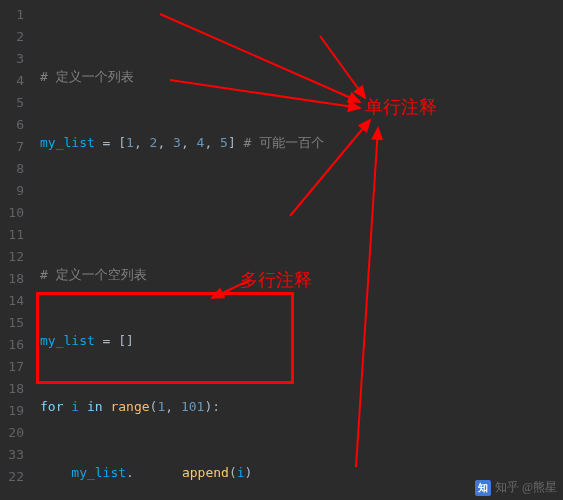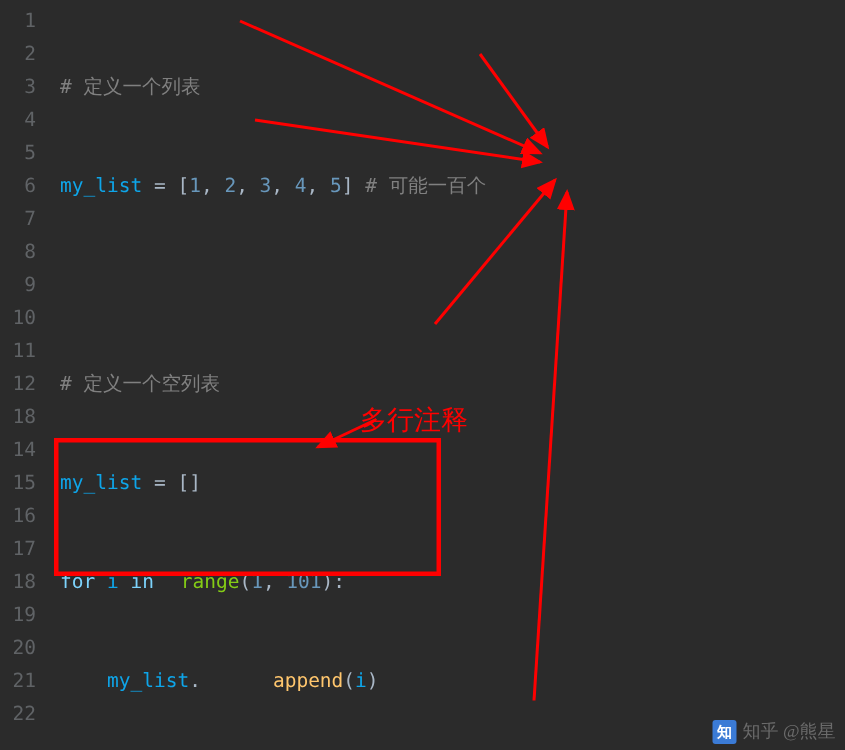--- a/index.html
+++ b/index.html
@@ -23,29 +23,29 @@
   text-align: right;
   color: #606366;
   background: #2b2b2b;
   line-height: 22px;
   padding-top: 4px;
   user-select: none;
 }
 .code {
   flex: 1;
   line-height: 22px;
-  padding-top: 4px;
+  padding-top: 22px;
   padding-left: 8px;
   white-space: pre;
   position: relative;
 }
 .line { height: 22px; }
 .c-comment { color: #808080; }
 .c-keyword { color: #7dd3fc; }
-.c-func { color: #84cc16; margin-left: 10px; }
+.c-func { color: #fdba74; }
 .c-name { color: #0ea5e9; }
 .c-num { color: #6897bb; }
 .c-paren { color: #a9b7c6; }
 .c-op { color: #a9b7c6; }
 .c-builtin { color: #ffc66d; margin-left: 48px; }
 .annotations {
   position: absolute;
   inset: 0;
   pointer-events: none;
 }
@@ -108,21 +108,21 @@
       <div class="line">11</div>
       <div class="line">12</div>
       <div class="line">18</div>
       <div class="line">14</div>
       <div class="line">15</div>
       <div class="line">16</div>
       <div class="line">17</div>
       <div class="line">18</div>
       <div class="line">19</div>
       <div class="line">20</div>
-      <div class="line">21</div>
+      <div class="line">33</div>
       <div class="line">22</div>
     </div>
   <div class="code">
     <div class="line"><span class="c-comment"># 定义一个列表</span></div>
     <div class="line"><span class="c-name">my_list</span><span class="c-op"> = </span><span class="c-paren">[</span><span class="c-num">1</span><span class="c-op">, </span><span class="c-num">2</span><span class="c-op">, </span><span class="c-num">3</span><span class="c-op">, </span><span class="c-num">4</span><span class="c-op">, </span><span class="c-num">5</span><span class="c-paren">]</span><span class="c-comment"> # 可能一百个</span></div>
     <div class="line"></div>
     <div class="line"><span class="c-comment"># 定义一个空列表</span></div>
     <div class="line"><span class="c-name">my_list</span><span class="c-op"> = </span><span class="c-paren">[</span><span class="c-paren">]</span></div>
     <div class="line"><span class="c-keyword">for</span><span> </span><span class="c-name">i</span><span> </span><span class="c-keyword">in</span><span> </span><span class="c-func">range</span><span class="c-paren">(</span><span class="c-num">1</span><span class="c-op">, </span><span class="c-num">101</span><span class="c-paren">)</span><span class="c-op">:</span></div>
     <div class="line"><span>    </span><span class="c-name">my_list</span><span class="c-op">.</span><span class="c-builtin">append</span><span class="c-paren">(</span><span class="c-name">i</span><span class="c-paren">)</span></div>
@@ -151,20 +151,21 @@
         <path d="M0,0 L7,3 L0,6 Z" fill="#ff0000"></path>
       </marker>
     </defs>
     <line x1="160" y1="14" x2="360" y2="102" stroke="#ff0000" stroke-width="2" marker-end="url(#ah)"></line>
     <line x1="320" y1="36" x2="365" y2="98" stroke="#ff0000" stroke-width="2" marker-end="url(#ah)"></line>
     <line x1="170" y1="80" x2="360" y2="108" stroke="#ff0000" stroke-width="2" marker-end="url(#ah)"></line>
     <line x1="290" y1="216" x2="370" y2="120" stroke="#ff0000" stroke-width="2" marker-end="url(#ah)"></line>
     <line x1="356" y1="467" x2="378" y2="128" stroke="#ff0000" stroke-width="2" marker-end="url(#ah)"></line>
     <line x1="250" y1="280" x2="212" y2="298" stroke="#ff0000" stroke-width="2" marker-end="url(#ah)"></line>
   </svg>
+  <div class="anno-label" style="left:365px; top:95px;">单行注释</div>
   <div class="anno-label" style="left:240px; top:268px;">多行注释</div>
   <div class="red-box" style="left:36px; top:292px; width:258px; height:92px;"></div>
 </div>
 
 <div class="watermark">
   <span class="zh-icon">知</span>
   <span>知乎 @熊星</span>
 </div>
 
 </body></html>

